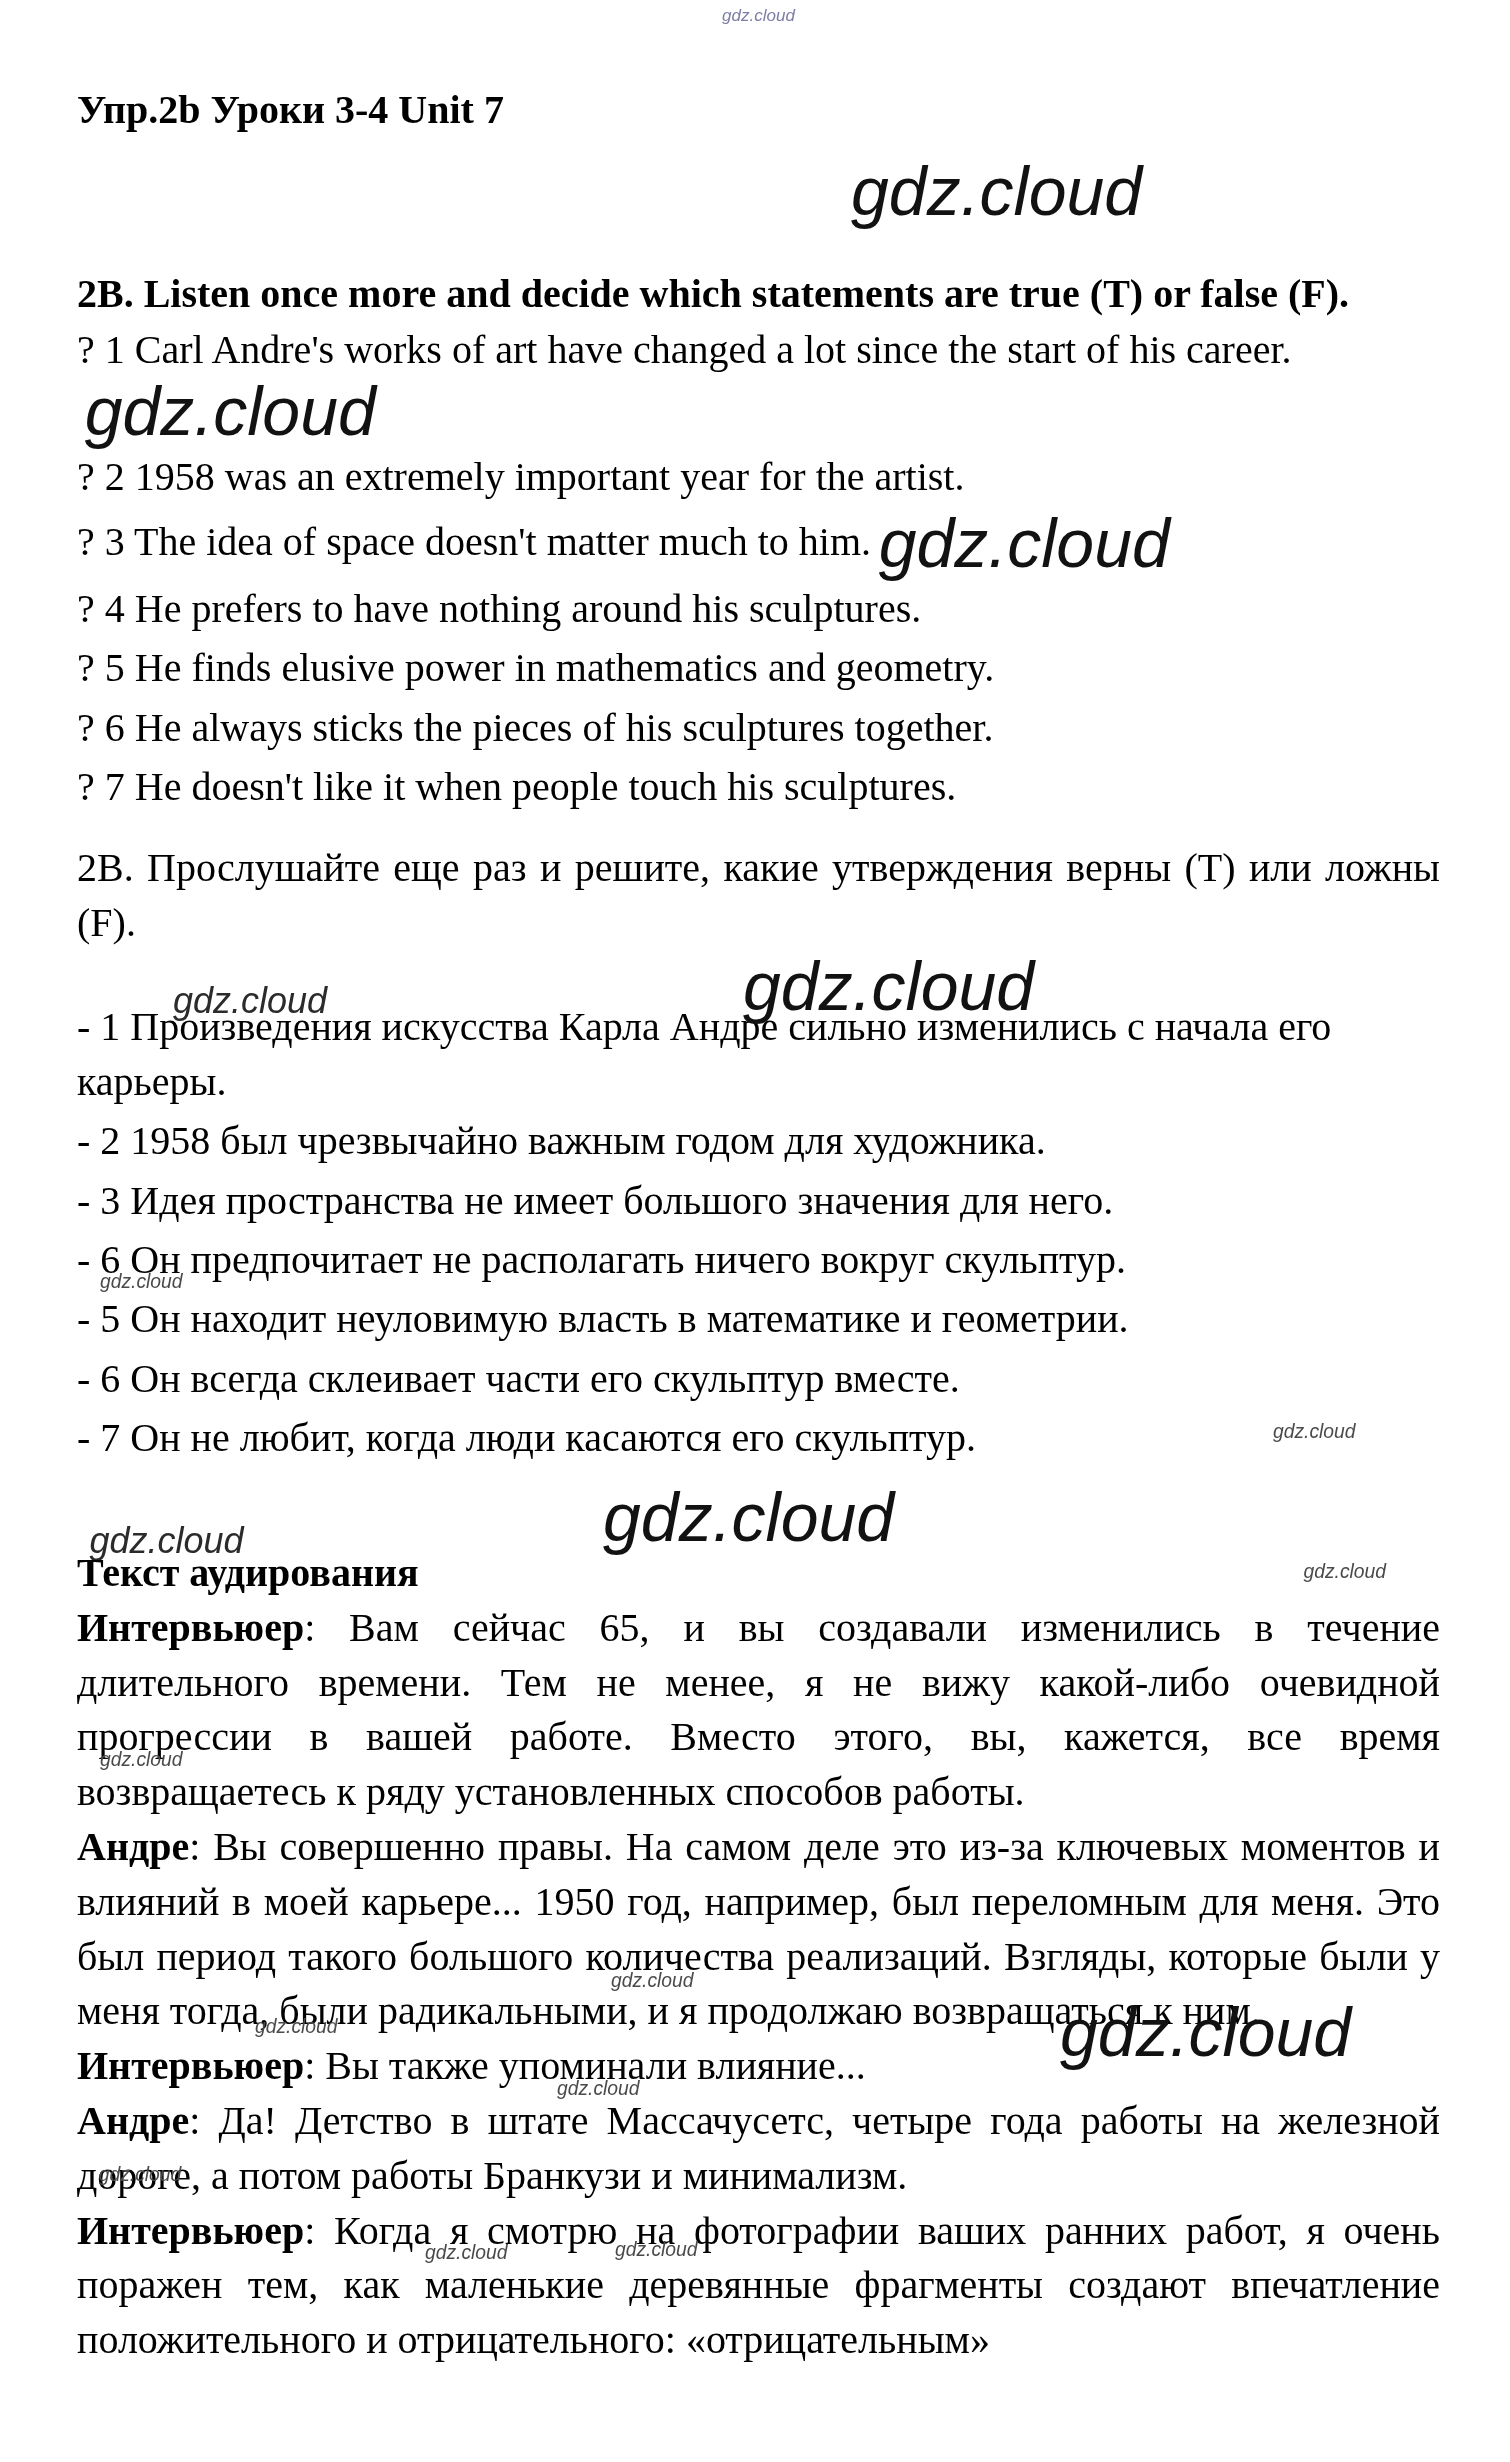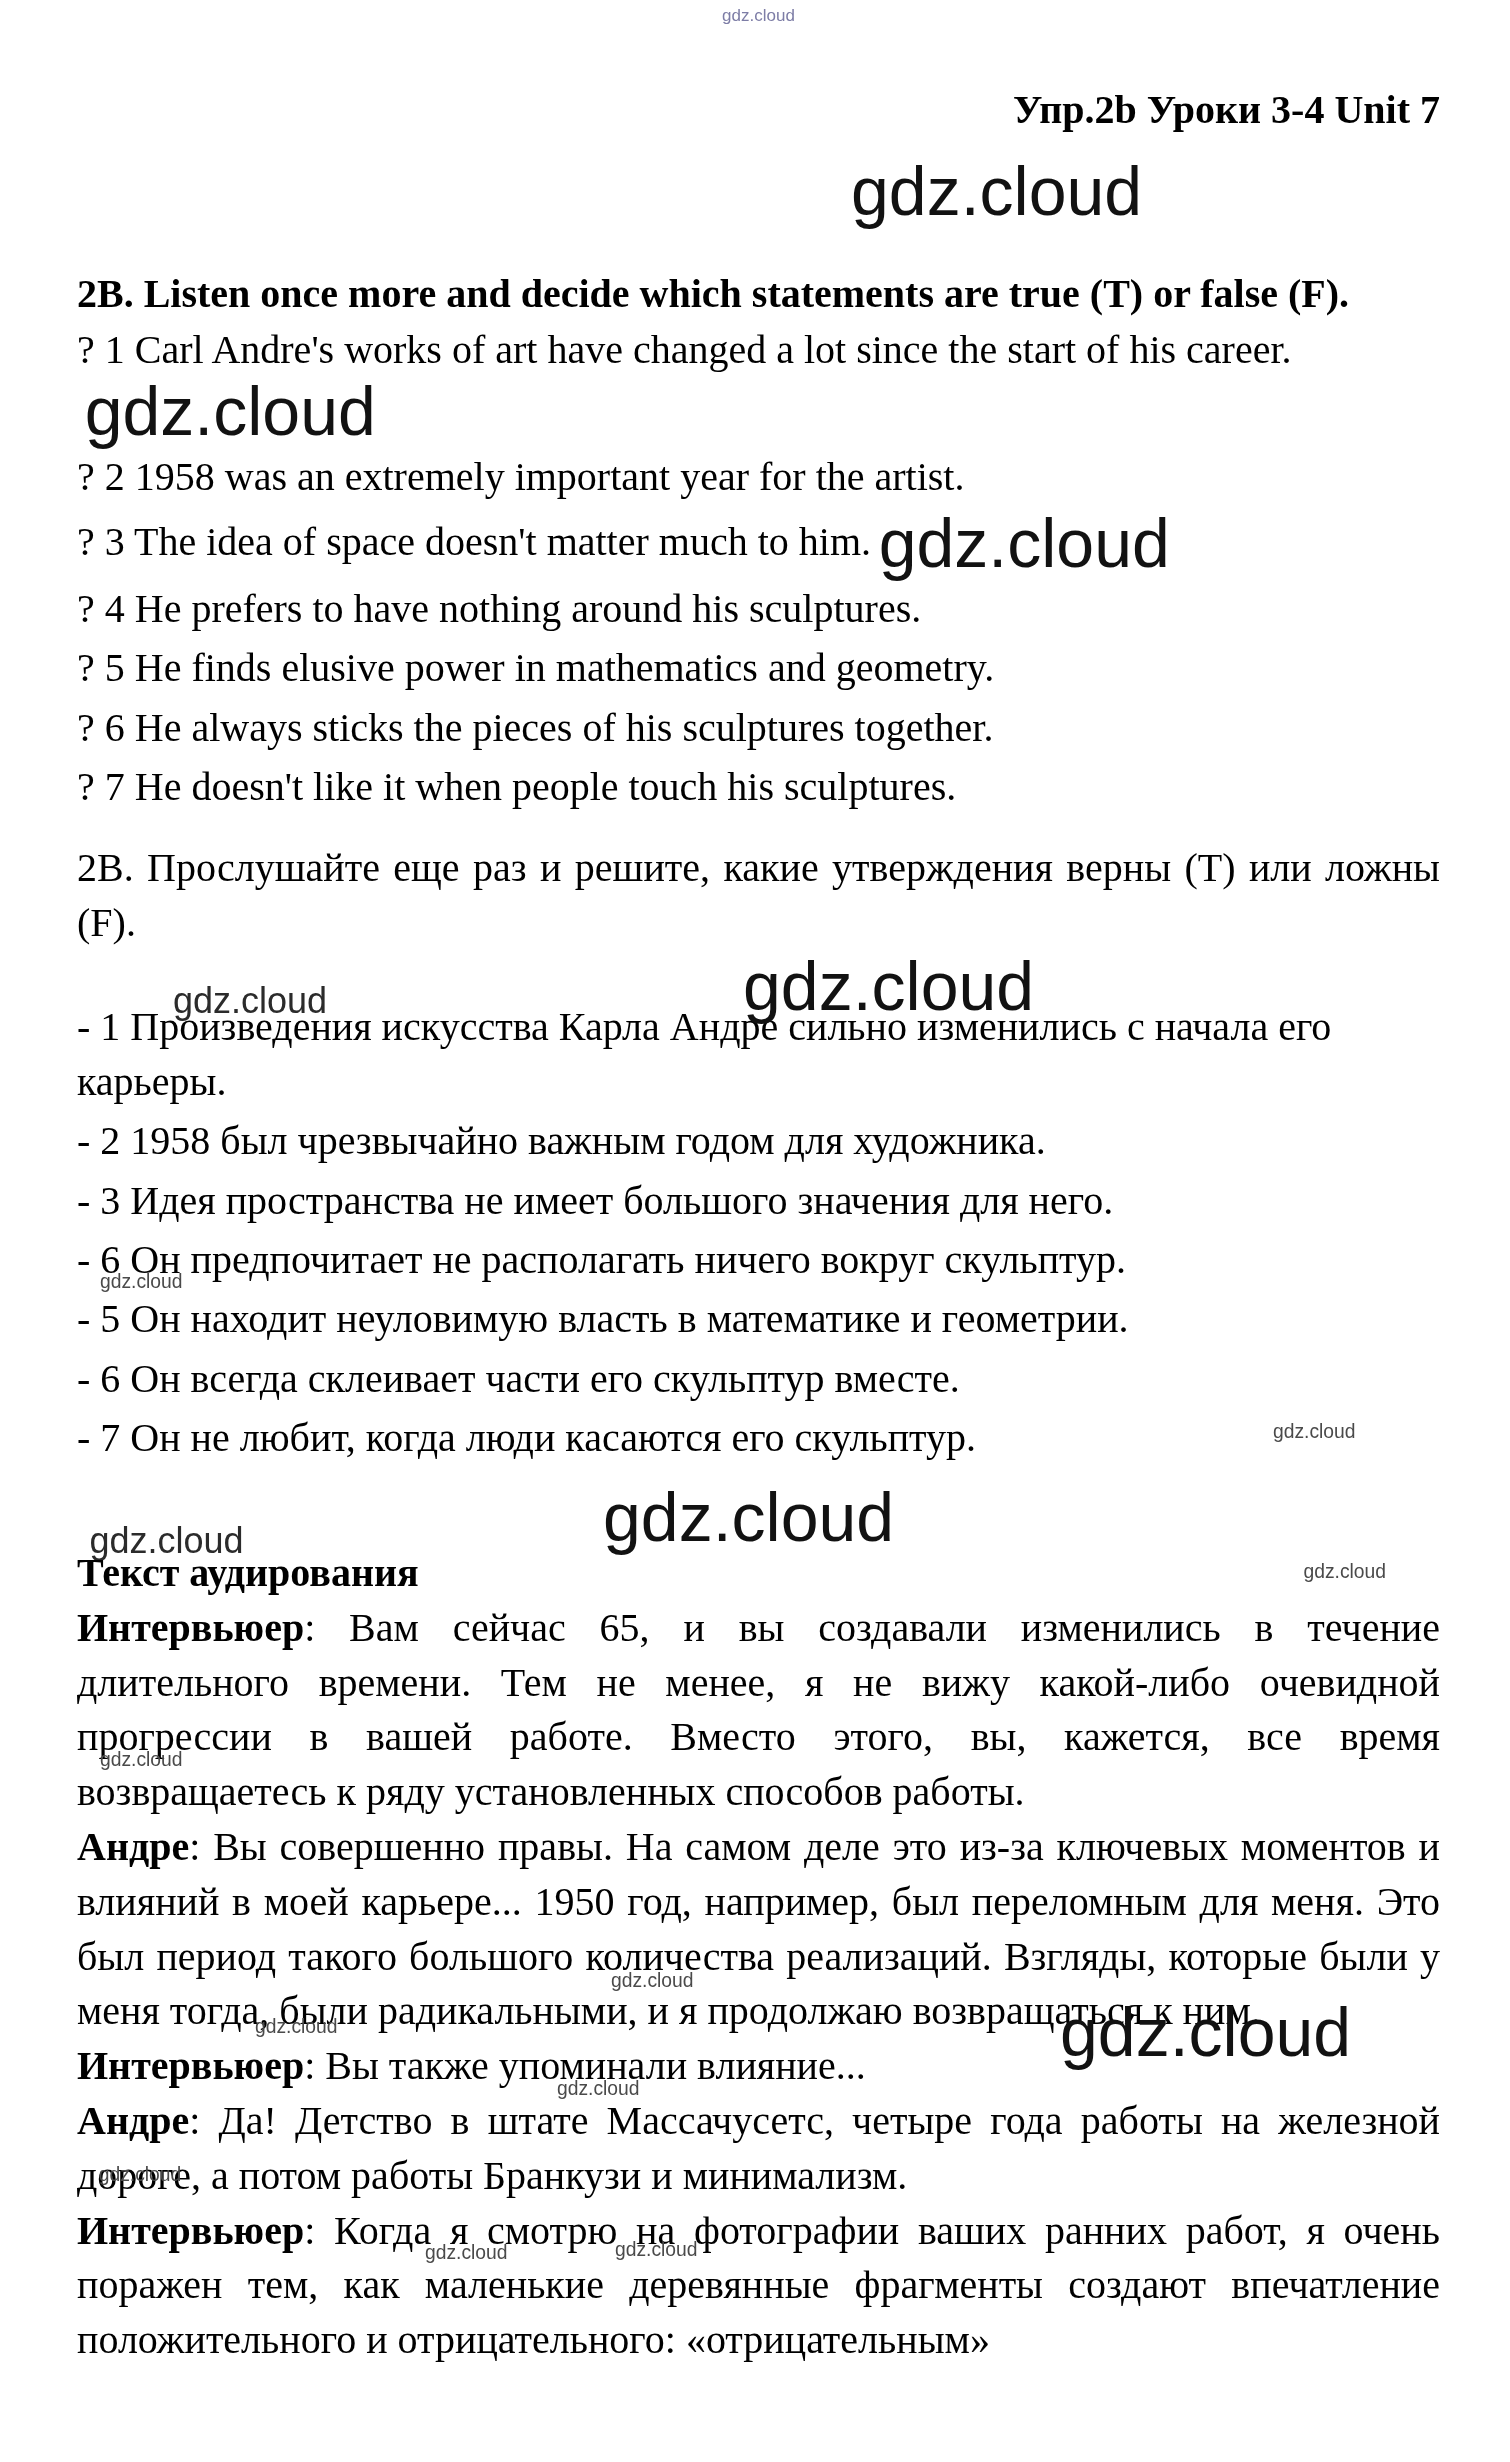--- a/index.html
+++ b/index.html
@@ -2,30 +2,30 @@
 <html style="font-size:12.4px"><head>
 <meta charset="utf-8">
 <style>
   html, body { margin:0; padding:0; background:#ffffff; }
   body { width:1511px; font-family:"Liberation Serif", serif; color:#000; }
   .page { position:relative; width:1511px; min-height:2462px; padding:0 71px 31px 77px; box-sizing:border-box; background:#fff; }
 
   .line, p { margin:0; font-size:40px; line-height:1.37; }
 
   
-  .wm { font-family:"Liberation Sans", sans-serif; font-weight:400; white-space:nowrap; }
+  .wm { font-family:"Liberation Sans", sans-serif; font-weight:400; white-space:nowrap;font-style:italic; }
   .wm-xl { font-size:68px; line-height:1; color:#121212; }
   .wm-md { font-size:36px; line-height:1; color:#2b2b2b; }
   .wm-xs { font-size:19.3px; line-height:1; color:#4a4a4a; }
   .wm-top { display:block; text-align:center; font-size:17px; color:#7d7da6; padding-top:6.2px; font-family:"Liberation Sans", sans-serif; }
   .wm-inline { display:inline-block; vertical-align:-12.4px; margin-left:7.7px; }
   .abs { position:absolute; }
   .rel { position:relative; }
 
-  .title { text-align:right; font-weight:bold; font-size:40px; margin-top:60px; }
+  .title { text-align:left; font-weight:bold; font-size:40px; margin-top:60px; }
   .wm-title-row { height:71px; margin-top:-3.1px; margin-left:774px; }
 
   .heading-en { font-weight:bold; text-align:justify; margin-top:39px; }
   .items { margin-top:1px; }
   .items p { margin-bottom:4.6px; }
 
   .heading-ru { font-weight:normal; text-align:justify; margin-top:26px; }
   .wm-row-ru { position:relative; height:67px; margin-top:1.5px; margin-bottom:-20px; }
 
   .wm-row-audio { position:relative; height:63px; margin-top:17px; }

